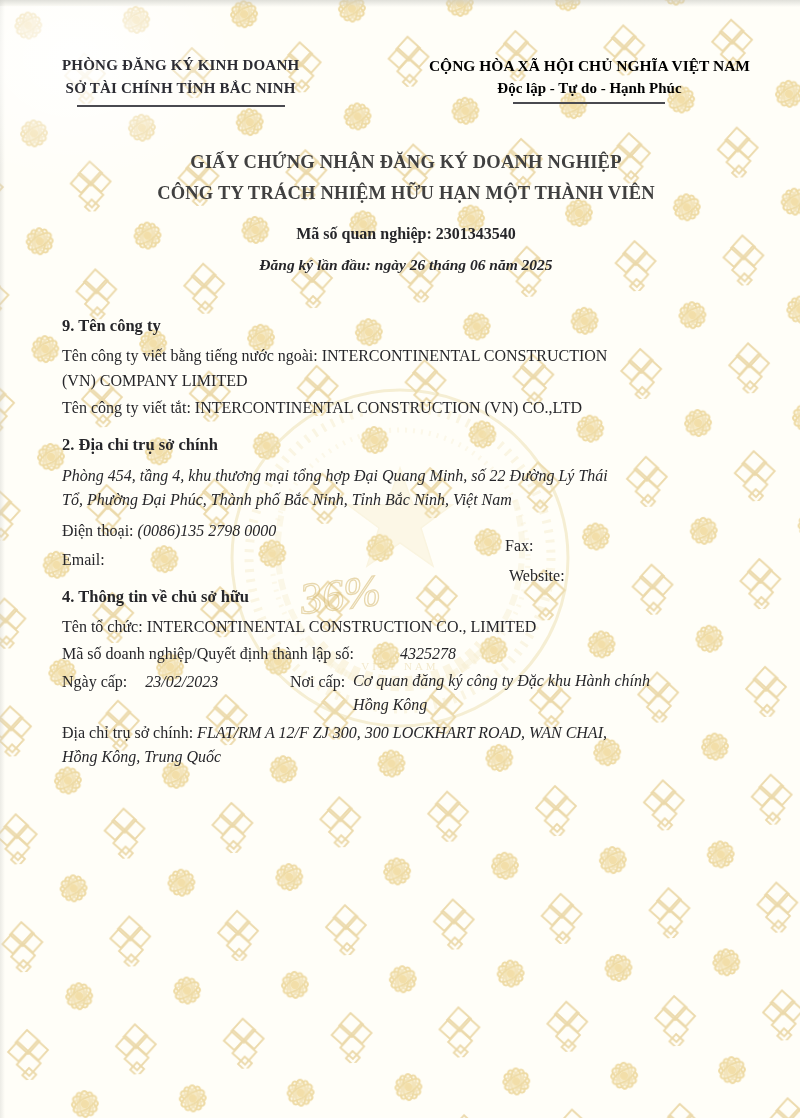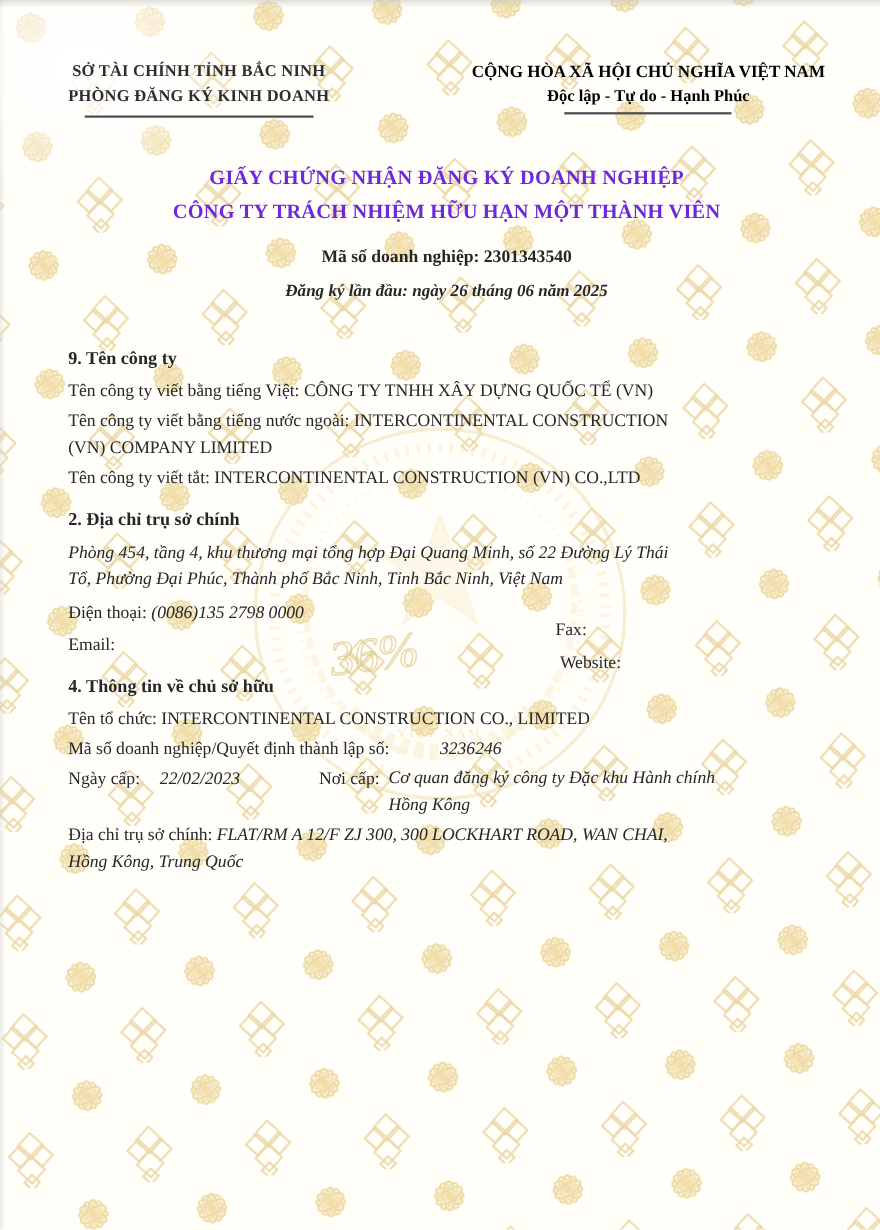--- a/index.html
+++ b/index.html
@@ -19,21 +19,21 @@
 
   .header-row{display:flex;justify-content:space-between;align-items:flex-start;margin-bottom:40px;}
   .hblock{text-align:center;font-weight:bold;}
   .hleft{font-size:15px;line-height:23px;letter-spacing:.2px;color:#2c2c33;}
   .hright{font-size:15.5px;line-height:23px;color:#000000;}
   .hright .motto{font-size:15px;line-height:22px;}
   .rule{height:2px;background:#4a4a50;margin:5px auto 0;}
   .rule-left{width:208px;}
   .rule-right{width:152px;margin-top:3px;}
 
-  .doc-title{text-align:center;font-weight:bold;font-size:18.5px;line-height:31px;letter-spacing:.2px;color:#6d28d9;margin-bottom:12px;}
+  .doc-title{text-align:center;font-weight:bold;font-size:18.5px;line-height:31px;letter-spacing:.2px;color:#404040;margin-bottom:12px;}
   .meta-code{text-align:center;font-weight:bold;font-size:16px;margin-bottom:6px;}
   .meta-reg{text-align:center;font-weight:bold;font-style:italic;font-size:15.5px;margin-bottom:36px;}
 
   .sec-h{font-weight:bold;font-size:16.5px;margin:12px 0 5px;}
   p{margin:2px 0;}
   .it{font-style:italic;}
   .preline{white-space:pre-line;}
   .addr{line-height:24px;margin:7px 0 6px;}
   .row-contact{position:relative;margin:4px 0;}
   .fax-label{position:absolute;left:443px;top:15px;}
@@ -94,48 +94,44 @@
 </svg>
 
 <div class="edge-top"></div>
 <div class="edge-left"></div>
 <div class="glare"></div>
 
 <div class="content">
 
   <div class="header-row">
     <div class="hblock hleft">
+      <div>PHÒNG ĐĂNG KÝ KINH DOANH</div>
       <div>SỞ TÀI CHÍNH TỈNH BẮC NINH</div>
-      <div>PHÒNG ĐĂNG KÝ KINH DOANH</div>
       <div class="rule rule-left"></div>
     </div>
     <div class="hblock hright">
       <div>CỘNG HÒA XÃ HỘI CHỦ NGHĨA VIỆT NAM</div>
       <div class="motto">Độc lập - Tự do - Hạnh Phúc</div>
       <div class="rule rule-right"></div>
     </div>
   </div>
 
   <div class="doc-title">
     <div>GIẤY CHỨNG NHẬN ĐĂNG KÝ DOANH NGHIỆP</div>
     <div>CÔNG TY TRÁCH NHIỆM HỮU HẠN MỘT THÀNH VIÊN</div>
   </div>
 
   <div class="meta-code">
-    <span>Mã số doanh nghiệp:</span>
+    <span>Mã số quan nghiệp:</span>
     <span>2301343540</span>
   </div>
   <div class="meta-reg">Đăng ký lần đầu: ngày 26 tháng 06 năm 2025</div>
 
   <div class="sec">
     <div class="sec-h">9. Tên công ty</div>
-    <p>
-      <span>Tên công ty viết bằng tiếng Việt:</span>
-      <span>CÔNG TY TNHH XÂY DỰNG QUỐC TẾ (VN)</span>
-    </p>
     <p>
       <span>Tên công ty viết bằng tiếng nước ngoài:</span>
       <span class="preline">INTERCONTINENTAL CONSTRUCTION
 (VN) COMPANY LIMITED</span>
     </p>
     <p>
       <span>Tên công ty viết tắt:</span>
       <span>INTERCONTINENTAL CONSTRUCTION (VN) CO.,LTD</span>
     </p>
   </div>
@@ -157,26 +153,26 @@
 
 
   <div class="sec">
     <div class="sec-h">4. Thông tin về chủ sở hữu</div>
     <p>
       <span>Tên tổ chức:</span>
       <span>INTERCONTINENTAL CONSTRUCTION CO., LIMITED</span>
     </p>
     <p>
       <span>Mã số doanh nghiệp/Quyết định thành lập số:</span>
-      <span class="it gap-val">3236246</span>
+      <span class="it gap-val">4325278</span>
     </p>
     <div class="dates-row">
       <span class="dleft">
         <span>Ngày cấp:</span>
-        <span class="it">22/02/2023</span>
+        <span class="it">23/02/2023</span>
       </span>
       <span class="noicap-label">Nơi cấp:</span>
       <span class="it preline noicap-val">Cơ quan đăng ký công ty Đặc khu Hành chính
 Hồng Kông</span>
     </div>
     <p class="hq-line">
       <span>Địa chỉ trụ sở chính:</span>
       <span class="it preline">FLAT/RM A 12/F ZJ 300, 300 LOCKHART ROAD, WAN CHAI,
 Hồng Kông, Trung Quốc</span>
     </p>

